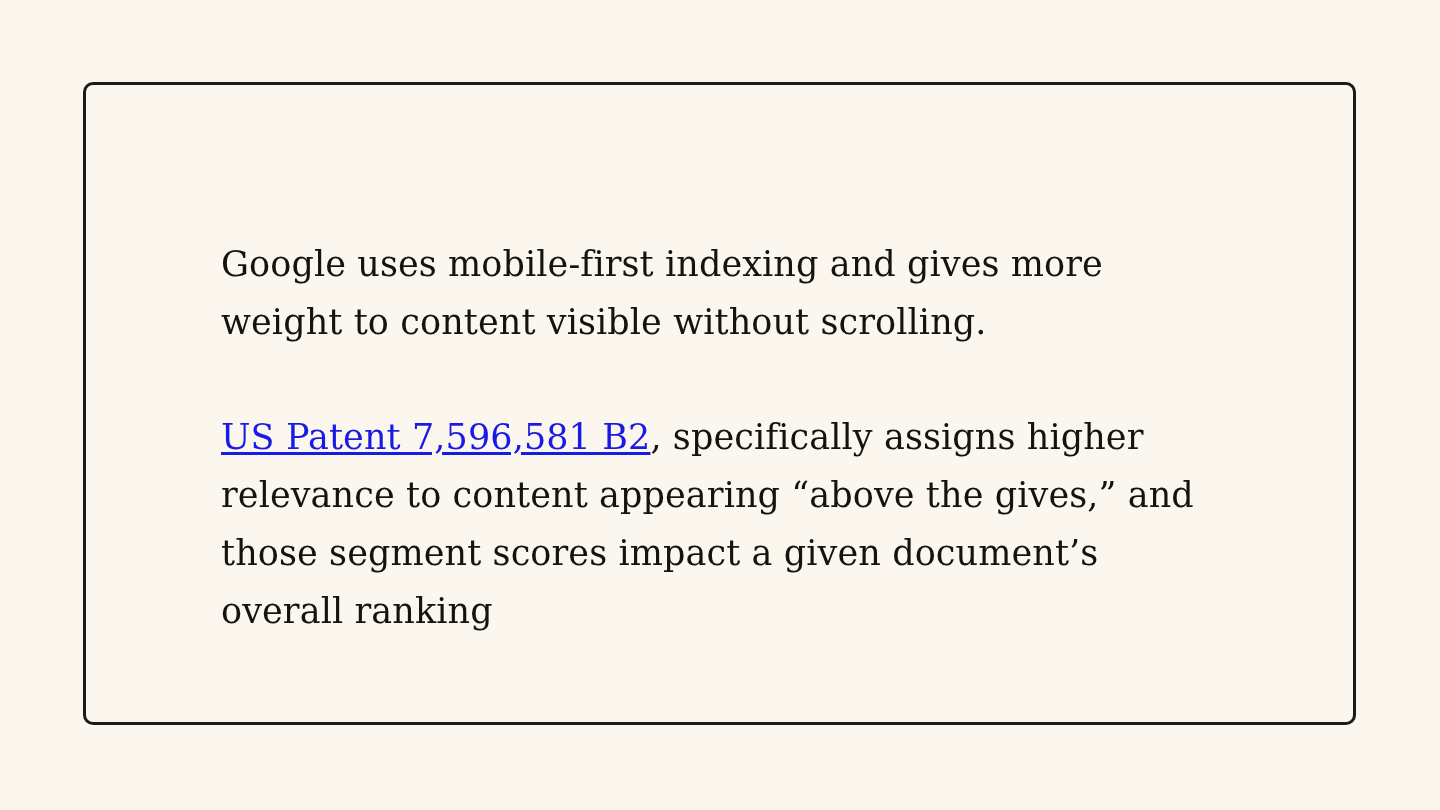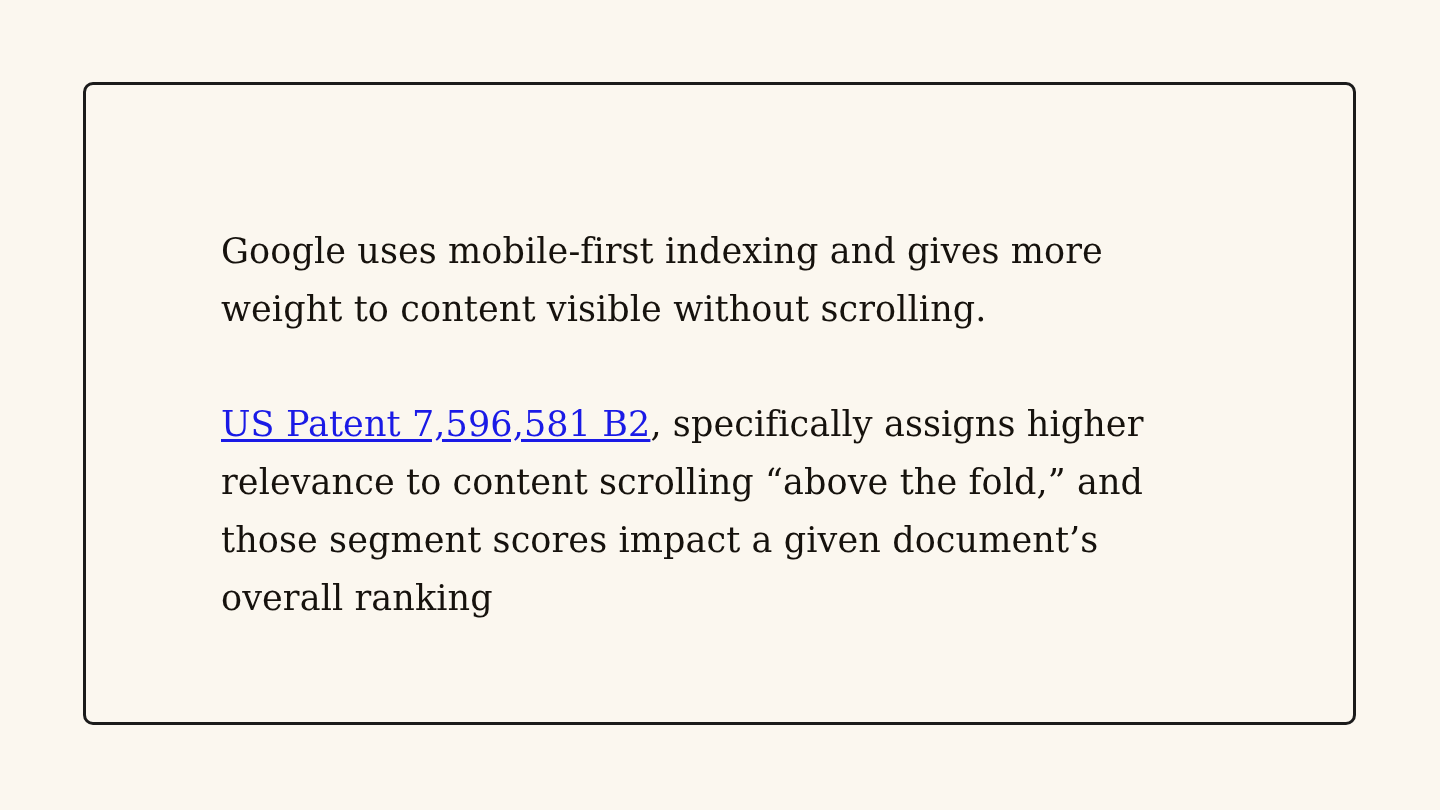--- a/index.html
+++ b/index.html
@@ -26,21 +26,21 @@
     width: 1273px;
     height: 643px;
     border: 3px solid #1b1b1b;
     border-radius: 10px;
     background: #fbf7ef;
     box-sizing: border-box;
   }
   .content {
     position: absolute;
     left: 135px;
-    top: 137px;
+    top: 150px;
     width: 990px;
   }
   .para {
     font-family: "DejaVu Serif", "Liberation Serif", serif;
     font-size: 35px;
     line-height: 58px;
     color: #16120d;
     letter-spacing: 0.1px;
     margin: 0;
   }
@@ -52,16 +52,16 @@
     text-underline-offset: 3px;
   }
 </style>
 </head>
 <body>
 
 <div class="slide">
   <div class="card">
     <div class="content">
       <p class="para">Google uses mobile-first indexing and gives more weight to content visible without scrolling.</p>
-      <p class="para"><a class="link" href="#">US Patent 7,596,581 B2</a><span>, specifically assigns higher relevance to content scrolling “above the fold,” and those segment scores impact a given document’s overall ranking</span></p>
+      <p class="para"><a class="link" href="#">US Patent 7,596,581 B2</a><span>, specifically assigns higher relevance to content appearing “above the gives,” and those segment scores impact a given document’s overall ranking</span></p>
     </div>
   </div>
 </div>
 
 </body></html>

